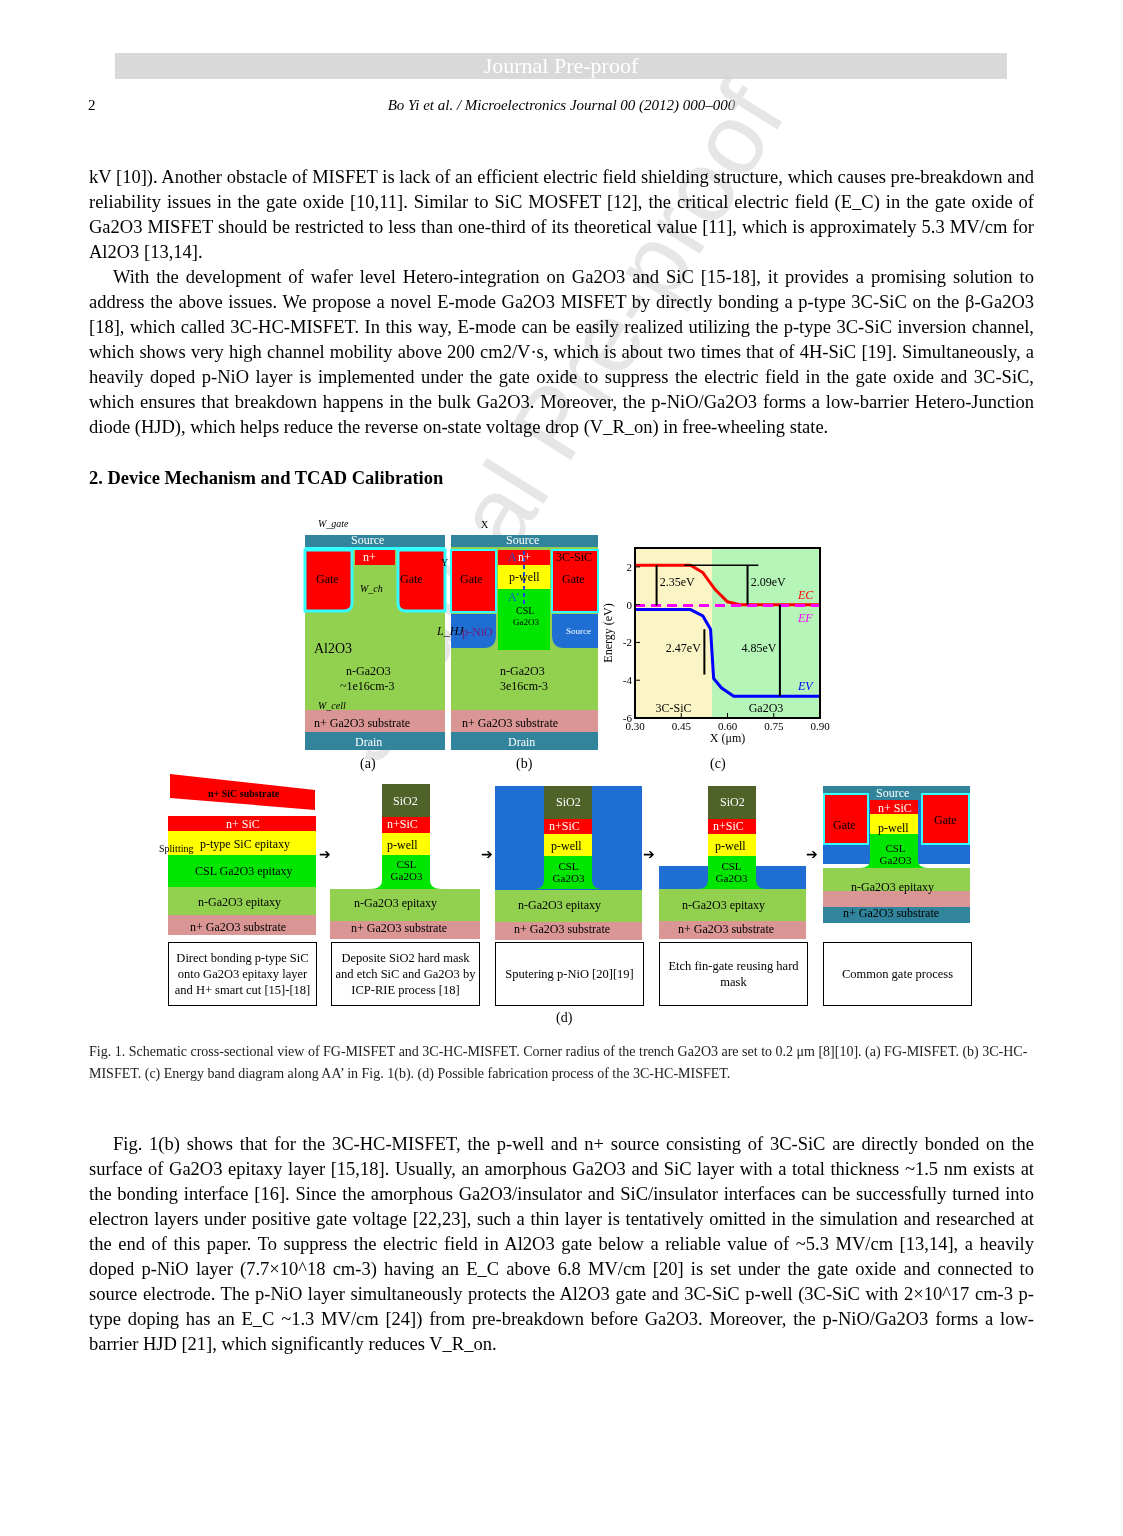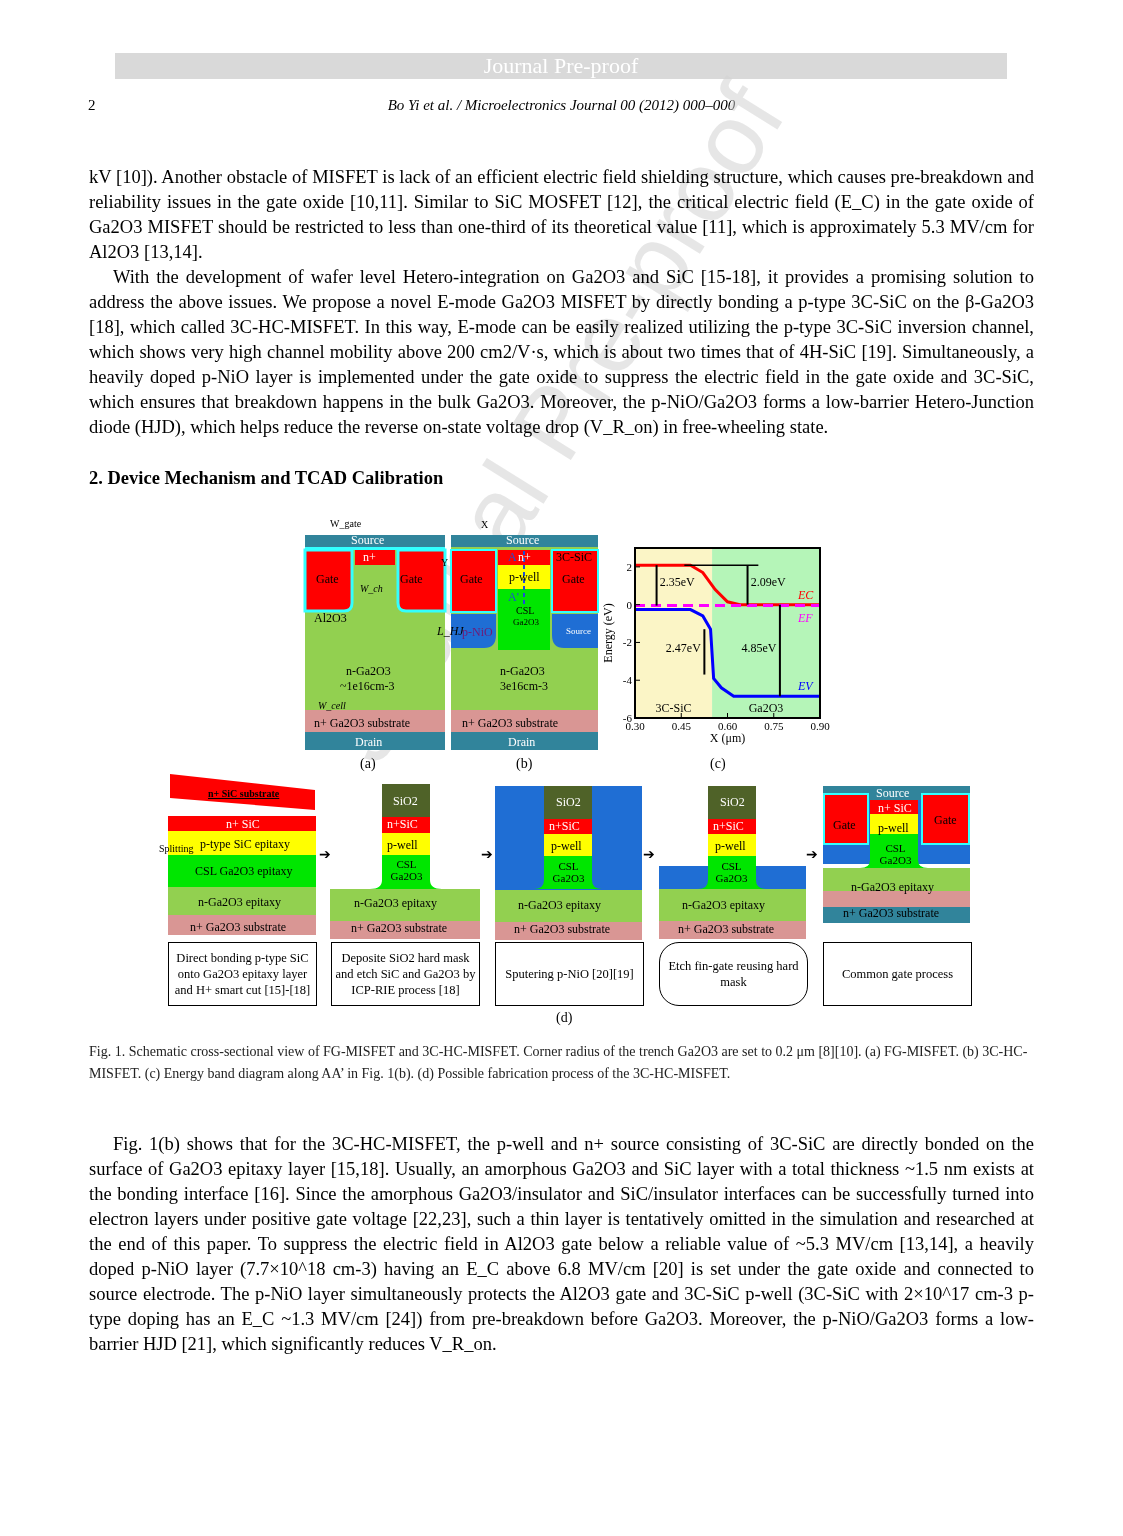--- a/index.html
+++ b/index.html
@@ -43,23 +43,23 @@
   <rect x="55" y="35" width="40" height="15" fill="#ff0000"></rect>
   <path d="M5 35 H52 V88 Q52 96 44 96 H5 Z" fill="#ff0000" stroke="#33ffff" stroke-width="3"></path>
   <path d="M98 35 H145 V96 H106 Q98 96 98 88 Z" fill="#ff0000" stroke="#33ffff" stroke-width="3"></path>
   <rect x="5" y="195" width="140" height="22" fill="#d99694"></rect>
   <rect x="5" y="217" width="140" height="18" fill="#31849b"></rect>
 </svg>
 <div class="lbl" style="position:absolute;left:351px;top:533px;color:#fff;">Source</div>
 <div class="lbl" style="position:absolute;left:363px;top:550px;color:#fff;">n+</div>
 <div class="lbl" style="position:absolute;left:316px;top:572px;">Gate</div>
 <div class="lbl" style="position:absolute;left:400px;top:572px;">Gate</div>
-<div class="lbl" style="position:absolute;left:330px;top:518px;font-size:10px;">W_gate</div>
+<div class="lbl" style="position:absolute;left:318px;top:518px;font-style:italic;font-size:10px;">W_gate</div>
 <div class="lbl" style="position:absolute;left:360px;top:583px;font-style:italic;font-size:10px;">W_ch</div>
-<div class="lbl" style="position:absolute;left:314px;top:611px;font-size:12px;">Al2O3</div>
+<div class="lbl" style="position:absolute;left:314px;top:641px;font-size:14px;">Al2O3</div>
 <div class="lbl" style="position:absolute;left:346px;top:664px;">n-Ga2O3</div>
 <div class="lbl" style="position:absolute;left:340px;top:679px;">~1e16cm-3</div>
 <div class="lbl" style="position:absolute;left:318px;top:700px;font-style:italic;font-size:10px;">W_cell</div>
 <div class="lbl" style="position:absolute;left:314px;top:716px;">n+ Ga2O3 substrate</div>
 <div class="lbl" style="position:absolute;left:355px;top:735px;color:#fff;">Drain</div>
 <div class="subfig" style="left:360px;top:756px;">(a)</div>
 
 <svg style="position:absolute;left:448px;top:515px;" width="155" height="240" viewBox="0 0 155 240">
   <rect x="3" y="20" width="147" height="175" fill="#92d050"></rect>
   <rect x="3" y="20" width="147" height="12" fill="#31849b"></rect>
@@ -188,21 +188,21 @@
     <rect x="710" y="42" width="48" height="20" fill="#ffff00"></rect>
     <path d="M710 62 H758 V88 Q758 96 768 96 H700 Q710 96 710 88 Z" fill="#00e600"></path>
     <rect x="664" y="22" width="44" height="50" fill="#ff0000" stroke="#33ffff" stroke-width="2"></rect>
     <rect x="762" y="22" width="47" height="50" fill="#ff0000" stroke="#33ffff" stroke-width="2"></rect>
     <rect x="663" y="96" width="147" height="23" fill="#92d050"></rect>
     <rect x="663" y="119" width="147" height="16" fill="#d99694"></rect>
     <rect x="663" y="135" width="147" height="16" fill="#31849b"></rect>
   </g>
 </svg>
 
-<div class="lbl" style="position:absolute;left:208px;top:788px;font-weight:bold;font-size:10px;text-decoration:underline;">n+ SiC substrate</div>
+<div class="lbl" style="position:absolute;left:208px;top:788px;font-weight:bold;font-size:10px;">n+ SiC substrate</div>
 <div class="lbl" style="position:absolute;left:159px;top:843px;font-size:10px;">Splitting</div>
 <div class="lbl" style="position:absolute;left:226px;top:817px;color:#fff;">n+ SiC</div>
 <div class="lbl" style="position:absolute;left:200px;top:837px;">p-type SiC epitaxy</div>
 <div class="lbl" style="position:absolute;left:195px;top:864px;">CSL Ga2O3 epitaxy</div>
 <div class="lbl" style="position:absolute;left:198px;top:895px;">n-Ga2O3 epitaxy</div>
 <div class="lbl" style="position:absolute;left:190px;top:920px;">n+ Ga2O3 substrate</div>
 
 <div class="lbl" style="position:absolute;left:393px;top:794px;color:#fff;">SiO2</div>
 <div class="lbl" style="position:absolute;left:387px;top:817px;color:#fff;">n+SiC</div>
 <div class="lbl" style="position:absolute;left:387px;top:838px;">p-well</div>
@@ -235,21 +235,21 @@
 <div class="lbl" style="position:absolute;left:879px;top:922px;color:#fff;">Drain</div>
 
 <div class="arrow" style="left:319px;top:846px;">➔</div>
 <div class="arrow" style="left:481px;top:846px;">➔</div>
 <div class="arrow" style="left:643px;top:846px;">➔</div>
 <div class="arrow" style="left:806px;top:846px;">➔</div>
 
 <div class="box" style="left:168px;top:942px;width:147px;height:62px;">Direct bonding p-type SiC onto Ga2O3 epitaxy layer and H+ smart cut [15]-[18]</div>
 <div class="box" style="left:331px;top:942px;width:147px;height:62px;">Deposite SiO2 hard mask and etch SiC and Ga2O3 by ICP-RIE process [18]</div>
 <div class="box" style="left:495px;top:942px;width:147px;height:62px;">Sputering p-NiO [20][19]</div>
-<div class="box" style="left:659px;top:942px;width:147px;height:62px;border-radius:20px;">Etch fin-gate reusing hard mask</div>
+<div class="box" style="left:659px;top:942px;width:147px;height:62px;">Etch fin-gate reusing hard mask</div>
 <div class="box" style="left:823px;top:942px;width:147px;height:62px;">Common gate process</div>
 <div class="subfig" style="left:556px;top:1010px;">(d)</div>
 
 <div class="caption">Fig. 1. Schematic cross-sectional view of FG-MISFET and 3C-HC-MISFET. Corner radius of the trench Ga2O3 are set to 0.2 μm [8][10]. (a) FG-MISFET. (b) 3C-HC-MISFET. (c) Energy band diagram along AA’ in Fig. 1(b). (d) Possible fabrication process of the 3C-HC-MISFET.</div>
 
 <div class="body" style="top:1108px;">
   <p class="ind">Fig. 1(b) shows that for the 3C-HC-MISFET, the p-well and n+ source consisting of 3C-SiC are directly bonded on the surface of Ga2O3 epitaxy layer [15,18]. Usually, an amorphous Ga2O3 and SiC layer with a total thickness ~1.5 nm exists at the bonding interface [16]. Since the amorphous Ga2O3/insulator and SiC/insulator interfaces can be successfully turned into electron layers under positive gate voltage [22,23], such a thin layer is tentatively omitted in the simulation and researched at the end of this paper. To suppress the electric field in Al2O3 gate below a reliable value of ~5.3 MV/cm [13,14], a heavily doped p-NiO layer (7.7×10^18 cm-3) having an E_C above 6.8 MV/cm [20] is set under the gate oxide and connected to source electrode. The p-NiO layer simultaneously protects the Al2O3 gate and 3C-SiC p-well (3C-SiC with 2×10^17 cm-3 p-type doping has an E_C ~1.3 MV/cm [24]) from pre-breakdown before Ga2O3. Moreover, the p-NiO/Ga2O3 forms a low-barrier HJD [21], which significantly reduces V_R_on.</p>
 </div>
 
 </body></html>

